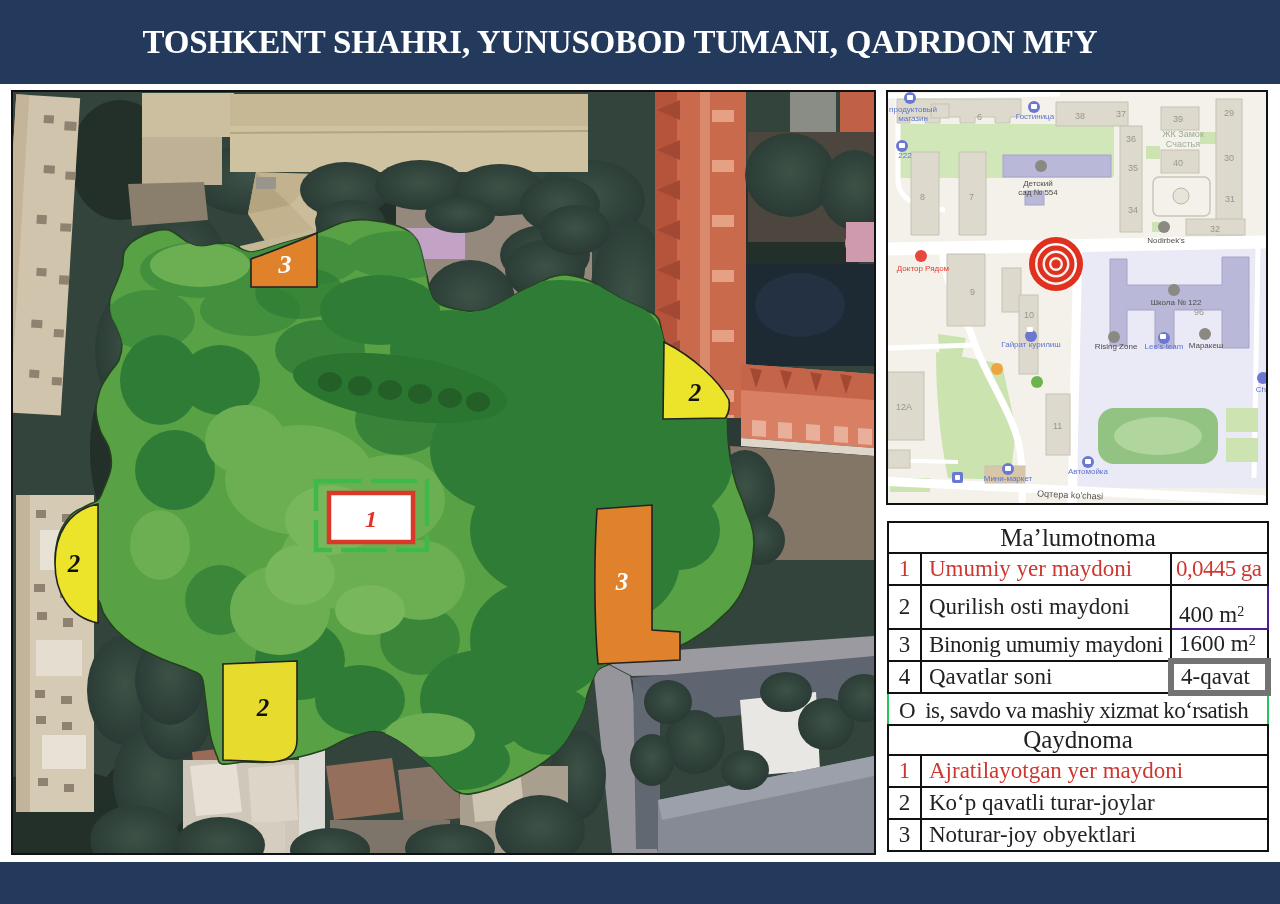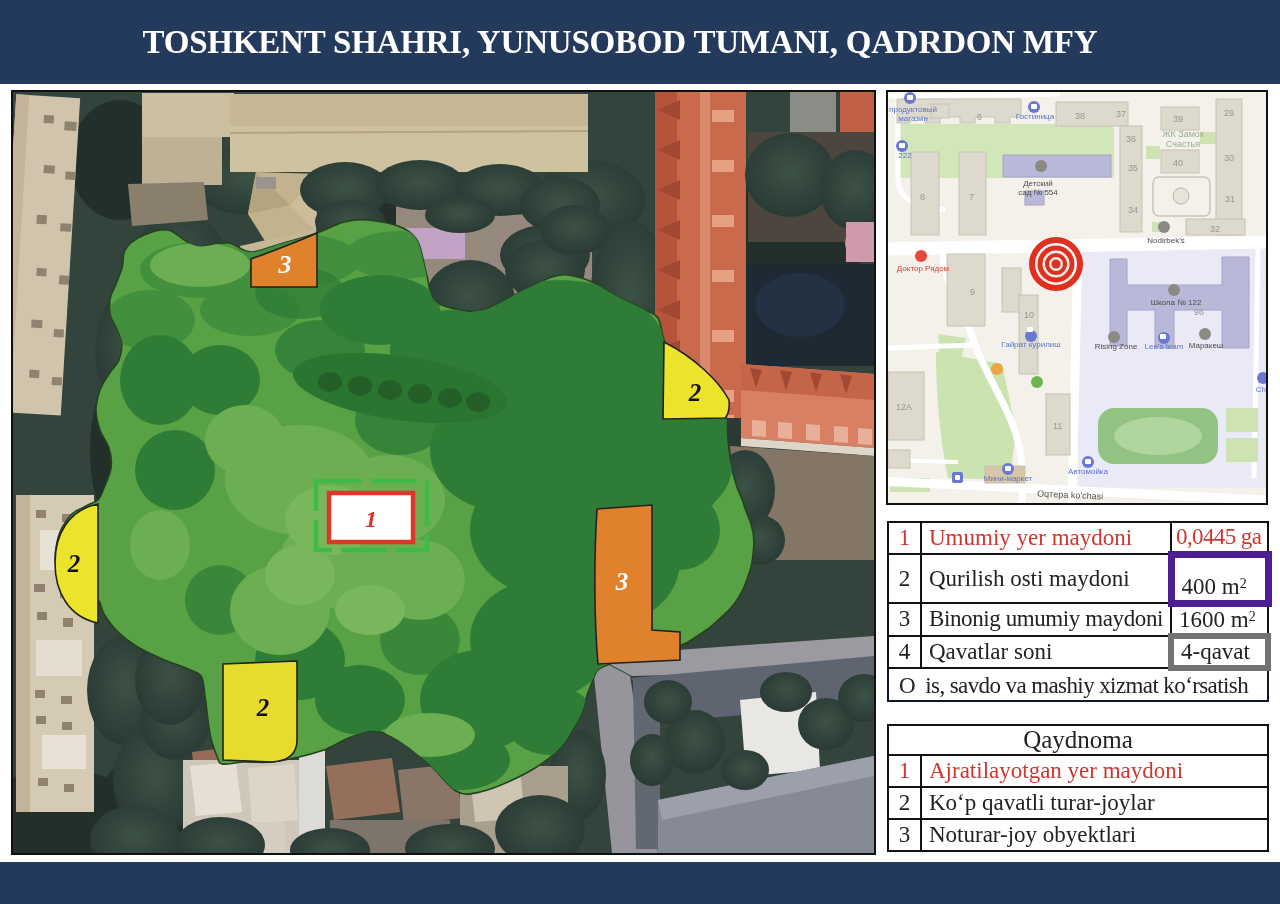--- a/index.html
+++ b/index.html
@@ -509,42 +509,45 @@
 </div>
 
 <div class="abs" style="left:887px;top:521px;width:380px;">
 <table style="border-collapse:collapse;table-layout:fixed;width:380px;font-family:'Liberation Serif',serif;font-size:23px;color:#222;background:#fff;">
   <colgroup>
         <col style="width:33px">
         <col style="width:250px">
         <col style="width:97px">
       </colgroup>
   <tbody>
+        <tr>
+          <td colspan="3" style="border:2px solid #111;text-align:center;height:29px;line-height:29px;font-size:25px;white-space:nowrap;padding:0;">Ma’lumotnoma</td>
+        </tr>
   <tr style="color:#cf3630;">
           <td style="border:2px solid #111;text-align:center;width:29px;height:30px;line-height:30px;padding:0;">1</td>
           <td style="border:2px solid #111;padding:0 0 0 7px;white-space:nowrap;">Umumiy yer maydoni</td>
           <td style="border:2px solid #111;padding:0 0 0 4px;width:94px;white-space:nowrap;letter-spacing:-0.6px;">0,0445 ga</td>
         </tr>
   <tr>
           <td style="border:2px solid #111;text-align:center;height:30px;line-height:30px;padding:0;">2</td>
           <td style="border:2px solid #111;padding:0 0 0 7px;white-space:nowrap;">Qurilish osti maydoni</td>
-          <td style="border:7px solid #4c1d95;padding:16px 0 0 7px;white-space:nowrap;margin-left:36px;">400 m<span style="font-size:14px;vertical-align:6px;">2</span></td>
+          <td style="border:2px solid #4c1d95;padding:16px 0 0 7px;white-space:nowrap;margin-left:36px;">400 m<span style="font-size:14px;vertical-align:6px;">2</span></td>
         </tr>
   <tr>
           <td style="border:2px solid #111;text-align:center;height:30px;line-height:30px;padding:0;">3</td>
           <td style="border:2px solid #111;padding:0 8px 0 7px;white-space:nowrap;letter-spacing:-0.4px;margin-top:28px;">Binonig umumiy maydoni</td>
           <td style="border:2px solid #111;padding:0 16px 0 7px;white-space:nowrap;">1600 m<span style="font-size:14px;vertical-align:6px;">2</span></td>
         </tr>
   <tr>
           <td style="border:2px solid #111;text-align:center;height:30px;line-height:30px;padding:0;">4</td>
           <td style="border:2px solid #111;padding:0 0 0 7px;white-space:nowrap;">Qavatlar soni</td>
           <td style="border:6px solid #737373;padding:0 0 0 7px;white-space:nowrap;">4-qavat</td>
         </tr>
   <tr>
-          <td colspan="3" style="border:2px solid #0f172a;padding:0 0 0 10px;height:29px;line-height:29px;white-space:nowrap;letter-spacing:-0.6px;">O&nbsp; is, savdo va mashiy xizmat ko‘rsatish</td>
+          <td colspan="3" style="border:2px solid #22c55e;padding:0 0 0 10px;height:29px;line-height:29px;white-space:nowrap;letter-spacing:-0.6px;">O&nbsp; is, savdo va mashiy xizmat ko‘rsatish</td>
         </tr>
 </tbody>
     </table>
 </div>
 
 <div class="abs" style="left:887px;top:724px;width:380px;border-radius:19px;">
 <table style="border-collapse:collapse;table-layout:fixed;width:380px;font-family:'Liberation Serif',serif;font-size:23px;color:#222;background:#fff;">
   <colgroup>
         <col style="width:33px">
         <col style="width:347px">

